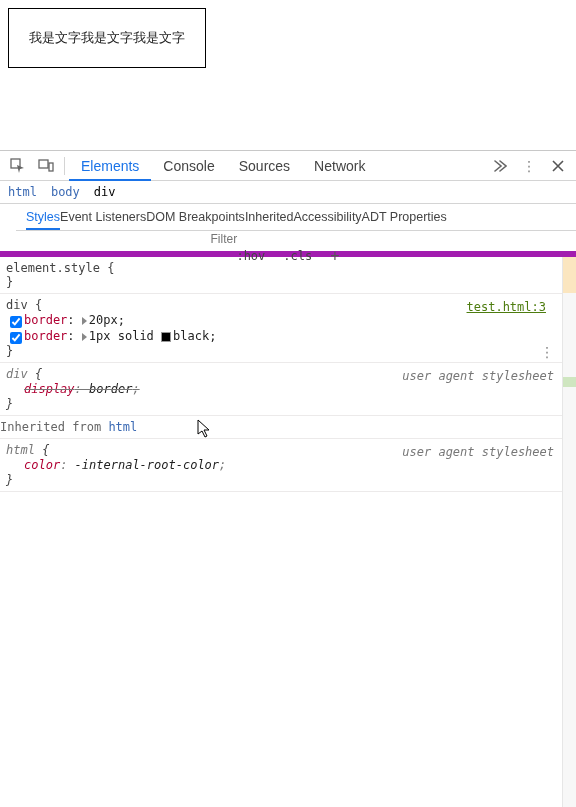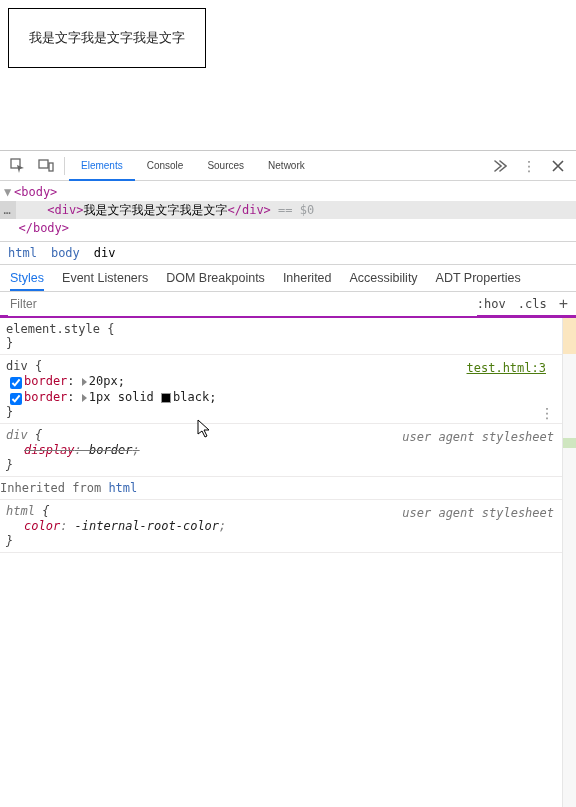--- a/index.html
+++ b/index.html
@@ -44,21 +44,21 @@
     display: flex;
     align-items: center;
     justify-content: center;
     color: #666;
     cursor: pointer;
   }
   .dt-tab {
     padding: 0 12px;
     height: 30px;
     line-height: 30px;
-    font-size: 10px;
+    font-size: 14px;
     color: #444;
     cursor: pointer;
   }
   .dt-tab.active {
     color: #1a73e8;
     border-bottom: 2px solid #1a73e8;
   }
   .dt-right {
     margin-left: auto;
     display: flex;
@@ -95,43 +95,44 @@
     padding: 4px 8px;
     font-size: 12px;
     border-bottom: 1px solid #d4d4d4;
     color: #3b6ab4;
     font-family: Menlo, Consolas, monospace;
   }
   .crumb { cursor: pointer; }
   .crumb.cur { color: #000; }
   .sub-tabs {
     display: flex;
-    gap: 18px;
     padding: 6px 10px;
     border-bottom: 1px solid #d4d4d4;
     font-size: 12.5px;
+    margin-left: 16px;
   }
   .sub-tab { color: #444; cursor: pointer; }
   .sub-tab.active { color: #1a73e8; border-bottom: 2px solid #1a73e8; padding-bottom: 4px; margin-bottom: -6px; }
   .filter-row {
     display: flex;
     align-items: center;
-    border-bottom: 3px solid #a21caf;
+    border-bottom: 6px solid #a21caf;
     height: 26px;
     padding: 0 8px;
+    flex-direction: column;
   }
   .filter-input {
     flex: 1;
     border: none;
     outline: none;
     height: 24px;
     font-size: 12px;
     color: #999;
   }
-  .filter-actions { display: flex; gap: 12px; align-items: center; font-size: 12px; }
+  .filter-actions { display: flex; gap: 18px; align-items: center; font-size: 12px; }
   .filter-btn {
     color: #444;
     font-family: Menlo, Consolas, monospace;
     cursor: pointer;
   }
   .plus { font-size: 16px; color: #555; cursor: pointer; }
   .styles-body {
     font-family: Menlo, Consolas, monospace;
     font-size: 12px;
     flex: 1;
@@ -254,25 +255,20 @@
       </div>
       <div class="dots">⋮</div>
       <div class="dt-ico">
         <svg width="12" height="12" viewBox="0 0 12 12">
             <path d="M1 1 L11 11 M11 1 L1 11" stroke="#555" stroke-width="1.6"></path>
           </svg>
       </div>
     </div>
   </div>
 
-  <div class="dom">
-    <div class="dom-row"><span class="arrow">▼</span><span class="tag">&lt;body&gt;</span></div>
-    <div class="dom-row sel">      <span class="tag">&lt;div&gt;</span><span class="txt">我是文字我是文字我是文字</span><span class="tag">&lt;/div&gt;</span><span class="sel-hint"> == $0</span></div>
-    <div class="dom-row">  <span class="tag">&lt;/body&gt;</span></div>
-  </div>
 
   <div class="crumbs">
     <span class="crumb">html</span>
     <span class="crumb">body</span>
     <span class="crumb cur">div</span>
   </div>
 
   <div class="sub-tabs">
     <span class="sub-tab active">Styles</span>
     <span class="sub-tab">Event Listeners</span>

